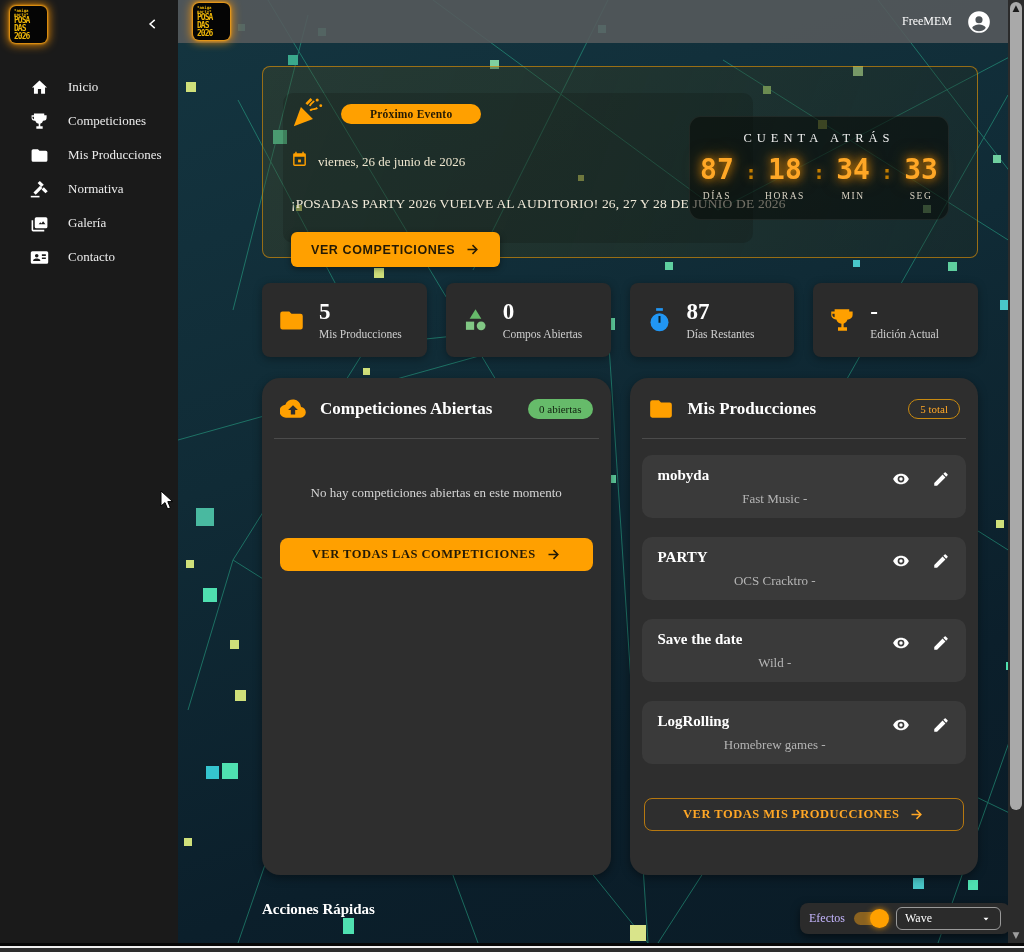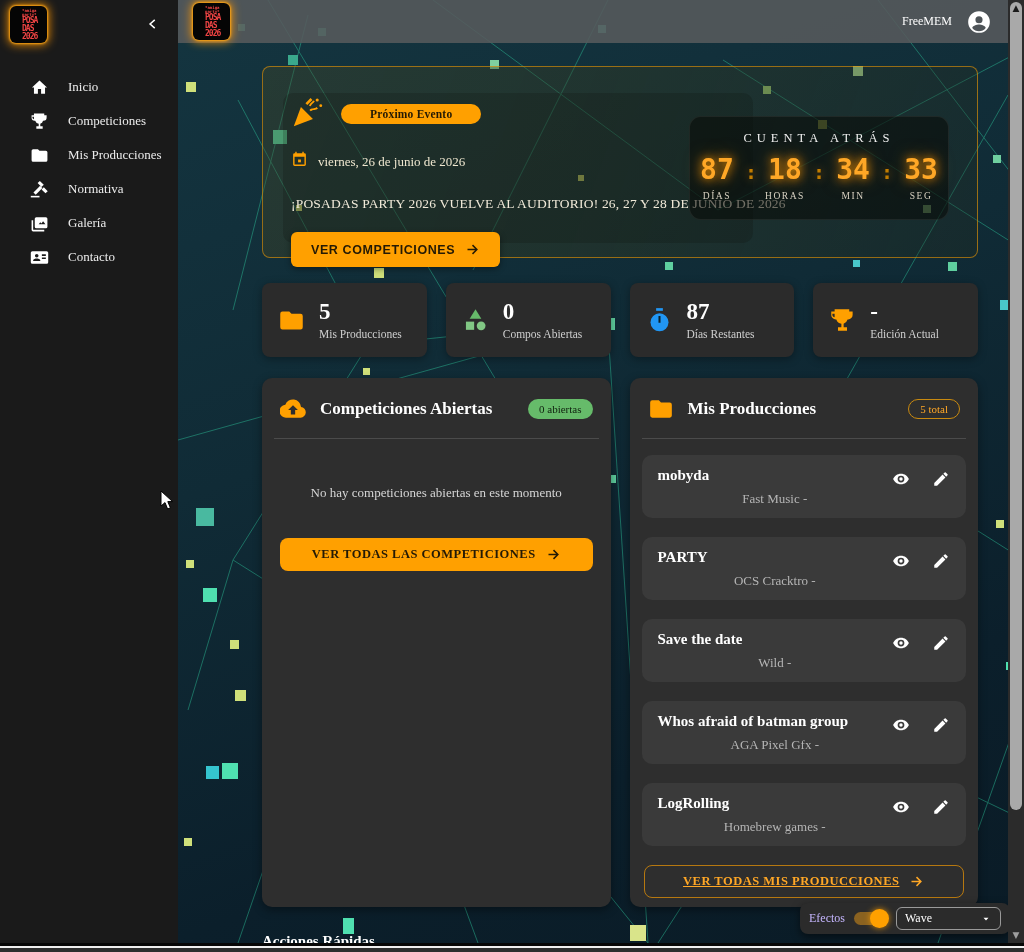--- a/index.html
+++ b/index.html
@@ -4,22 +4,22 @@
 <style>
   * { margin:0; padding:0; box-sizing:border-box; }
   html,body { width:1024px; height:952px; overflow:hidden; background:#0b2029;
     font-family:"Liberation Serif","DejaVu Serif",serif; }
 
   
   .sidebar { position:absolute; left:0; top:0; width:178px; height:943px; background:#1a1a1a; z-index:20; }
   .sidebar-header { display:flex; align-items:center; justify-content:space-between; padding:5px 14px 5px 10px; height:48px; }
   .logo-box { width:37px; height:37px; background:#050505; border-radius:6px;
     box-shadow:0 0 10px 2px rgba(255,152,0,.85), 0 0 2px 1px rgba(255,180,40,.9);
-    color:#ef4444; font-family:"DejaVu Sans Mono",monospace; font-weight:bold;
-    padding:3px 12px; overflow:hidden; line-height:1; }
+    color:#eab308; font-family:"DejaVu Sans Mono",monospace; font-weight:bold;
+    padding:3px 4px; overflow:hidden; line-height:1; }
   .logo-box .l1 { font-size:4px; letter-spacing:0; }
   .logo-box .l2 { font-size:8px; letter-spacing:-1px; }
   .collapse-btn { width:22px; height:22px; display:flex; align-items:center; justify-content:center; cursor:pointer; }
   .nav { margin-top:22px; }
   .nav-item { display:flex; align-items:center; height:34px; padding-left:30px; cursor:pointer; color:#ececec; }
   .nav-item svg { width:19px; height:19px; flex:0 0 19px; }
   .nav-item .lbl { margin-left:19px; font-size:13px; }
 
   
   .main { position:absolute; left:178px; top:0; width:846px; height:943px; overflow:hidden;
@@ -66,35 +66,35 @@
   
   .stats { display:grid; grid-template-columns:repeat(4,1fr); gap:19px; margin-top:25px; }
   .stat-card { background:#2b2b2b; border-radius:8px; height:74px; display:flex; align-items:center;
     padding:0 16px; gap:14px; box-shadow:0 2px 8px rgba(0,0,0,.35); }
   .stat-card svg { width:27px; height:27px; flex:0 0 27px; }
   .stat-value { color:#fff; font-weight:bold; font-size:23px; line-height:1.05; }
   .stat-label { color:#cfcfcf; font-size:11.5px; margin-top:3px; }
 
   
   .panels { display:grid; grid-template-columns:1fr 1fr; gap:19px; margin-top:21px; }
-  .panel { background:#2e2e2e; border-radius:10px; padding:16px 12px 9px; box-shadow:0 3px 10px rgba(0,0,0,.4); min-height:497px; }
+  .panel { background:#2e2e2e; border-radius:18px; padding:16px 12px 18px; box-shadow:0 3px 10px rgba(0,0,0,.4); min-height:497px; }
   .panel-header { display:flex; align-items:center; gap:14px; padding:2px 6px 0; }
   .panel-header svg { width:26px; height:26px; }
   .panel-title { color:#fff; font-weight:bold; font-size:17px; flex:1; }
   .badge-green { background:#66bb6a; color:#10210f; font-size:11px; border-radius:12px; padding:4px 11px; }
   .badge-outline { border:1px solid #c98a10; color:#ffa726; font-size:11px; border-radius:12px; padding:3px 11px; }
   .panel-divider { height:1px; background:rgba(255,255,255,.14); margin:16px 0 0; }
   .empty-text { text-align:center; color:#d6d6d6; font-size:13px; margin-top:46px; }
   .btn-filled-wide { margin-top:37px; width:calc(100% - 12px); margin-left:6px; display:flex; align-items:center;
     justify-content:center; gap:10px; background:#ffa000; color:#241a05; font-weight:bold; font-size:12.5px;
     letter-spacing:.5px; border:none; border-radius:8px; padding:9px 0; cursor:pointer; font-family:inherit; }
   .btn-filled-wide svg,.btn-outline-wide svg { width:15px; height:15px; }
-  .btn-outline-wide { margin-top:19px; width:calc(100% - 4px); margin-left:2px; display:flex; align-items:center;
+  .btn-outline-wide { margin-top:34px; width:calc(100% - 4px); margin-left:2px; display:flex; align-items:center;
     justify-content:center; gap:10px; background:transparent; color:#ffa726; font-weight:bold; font-size:12.5px;
-    letter-spacing:.5px; border:1px solid rgba(255,160,0,.65); border-radius:8px; padding:8px 0; cursor:pointer; font-family:inherit;text-decoration:underline; }
+    letter-spacing:.5px; border:1px solid rgba(255,160,0,.65); border-radius:8px; padding:8px 0; cursor:pointer; font-family:inherit; }
 
   .prod-list { margin-top:16px; display:flex; flex-direction:column; gap:19px; }
   .prod-item { background:#3a3a3a; border-radius:10px; padding:12px 16px 11px; display:flex; align-items:flex-start; }
   .prod-info { flex:1; }
   .prod-name { color:#fff; font-weight:bold; font-size:15px; }
   .prod-meta { color:#b5b5b5; font-size:13px; margin-top:7px;text-align:center; }
   .prod-actions { display:flex; gap:22px; margin-top:3px; }
   .prod-actions svg { width:18px; height:18px; cursor:pointer; }
 
   
@@ -396,35 +396,20 @@
               <svg viewBox="0 0 24 24">
                   <path fill="#fff" fill-rule="evenodd" d="M12 5C7 5 3.2 8 1.5 12 3.2 16 7 19 12 19s8.8-3 10.5-7C20.8 8 17 5 12 5zm0 11.5a4.5 4.5 0 110-9 4.5 4.5 0 010 9z"></path>
                   <circle cx="12" cy="12" r="2.3" fill="#fff"></circle>
                 </svg>
               <svg viewBox="0 0 24 24">
                   <path fill="#fff" d="M3 17.2V21h3.8L17.9 9.9l-3.8-3.8L3 17.2zM20.7 7.1a1 1 0 000-1.4l-2.4-2.4a1 1 0 00-1.4 0l-1.8 1.8 3.8 3.8 1.8-1.8z"></path>
                 </svg>
             </div>
           </div>
 
-          <div class="prod-item">
-            <div class="prod-info">
-              <div class="prod-name">Whos afraid of batman group</div>
-              <div class="prod-meta">AGA Pixel Gfx -</div>
-            </div>
-            <div class="prod-actions">
-              <svg viewBox="0 0 24 24">
-                  <path fill="#fff" fill-rule="evenodd" d="M12 5C7 5 3.2 8 1.5 12 3.2 16 7 19 12 19s8.8-3 10.5-7C20.8 8 17 5 12 5zm0 11.5a4.5 4.5 0 110-9 4.5 4.5 0 010 9z"></path>
-                  <circle cx="12" cy="12" r="2.3" fill="#fff"></circle>
-                </svg>
-              <svg viewBox="0 0 24 24">
-                  <path fill="#fff" d="M3 17.2V21h3.8L17.9 9.9l-3.8-3.8L3 17.2zM20.7 7.1a1 1 0 000-1.4l-2.4-2.4a1 1 0 00-1.4 0l-1.8 1.8 3.8 3.8 1.8-1.8z"></path>
-                </svg>
-            </div>
-          </div>
 
           <div class="prod-item">
             <div class="prod-info">
               <div class="prod-name">LogRolling</div>
               <div class="prod-meta">Homebrew games -</div>
             </div>
             <div class="prod-actions">
               <svg viewBox="0 0 24 24">
                   <path fill="#fff" fill-rule="evenodd" d="M12 5C7 5 3.2 8 1.5 12 3.2 16 7 19 12 19s8.8-3 10.5-7C20.8 8 17 5 12 5zm0 11.5a4.5 4.5 0 110-9 4.5 4.5 0 010 9z"></path>
                   <circle cx="12" cy="12" r="2.3" fill="#fff"></circle>

